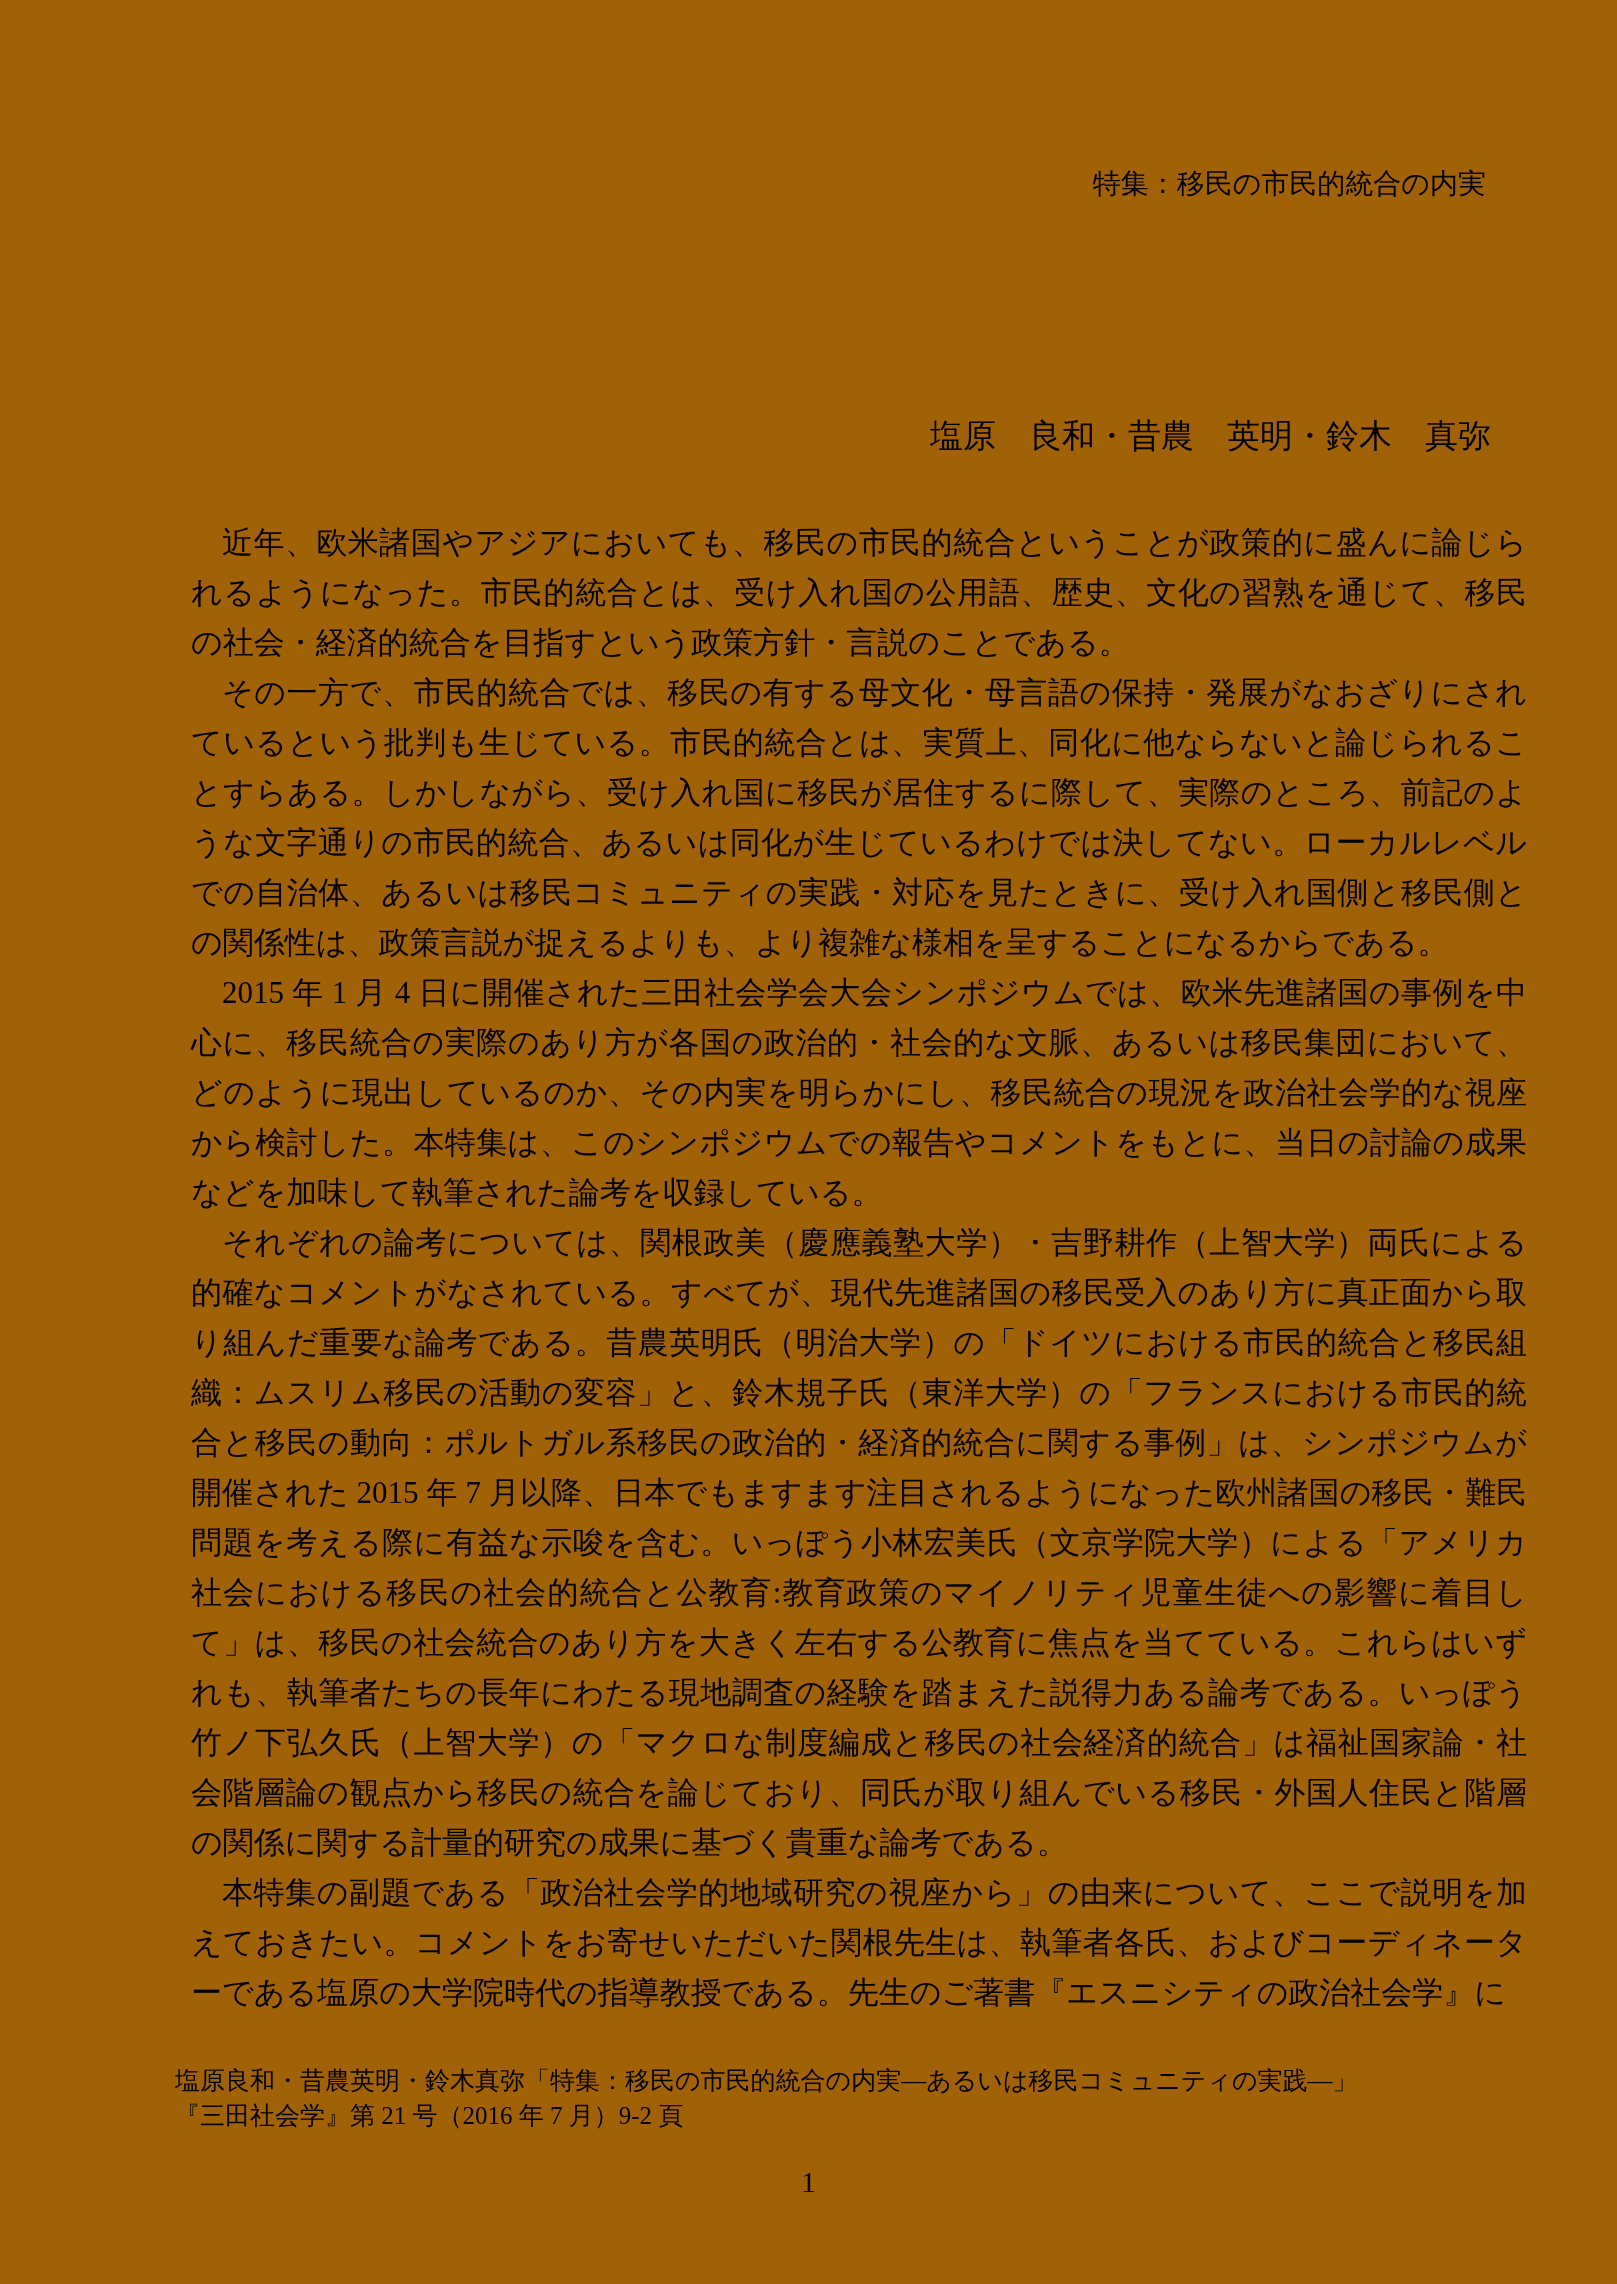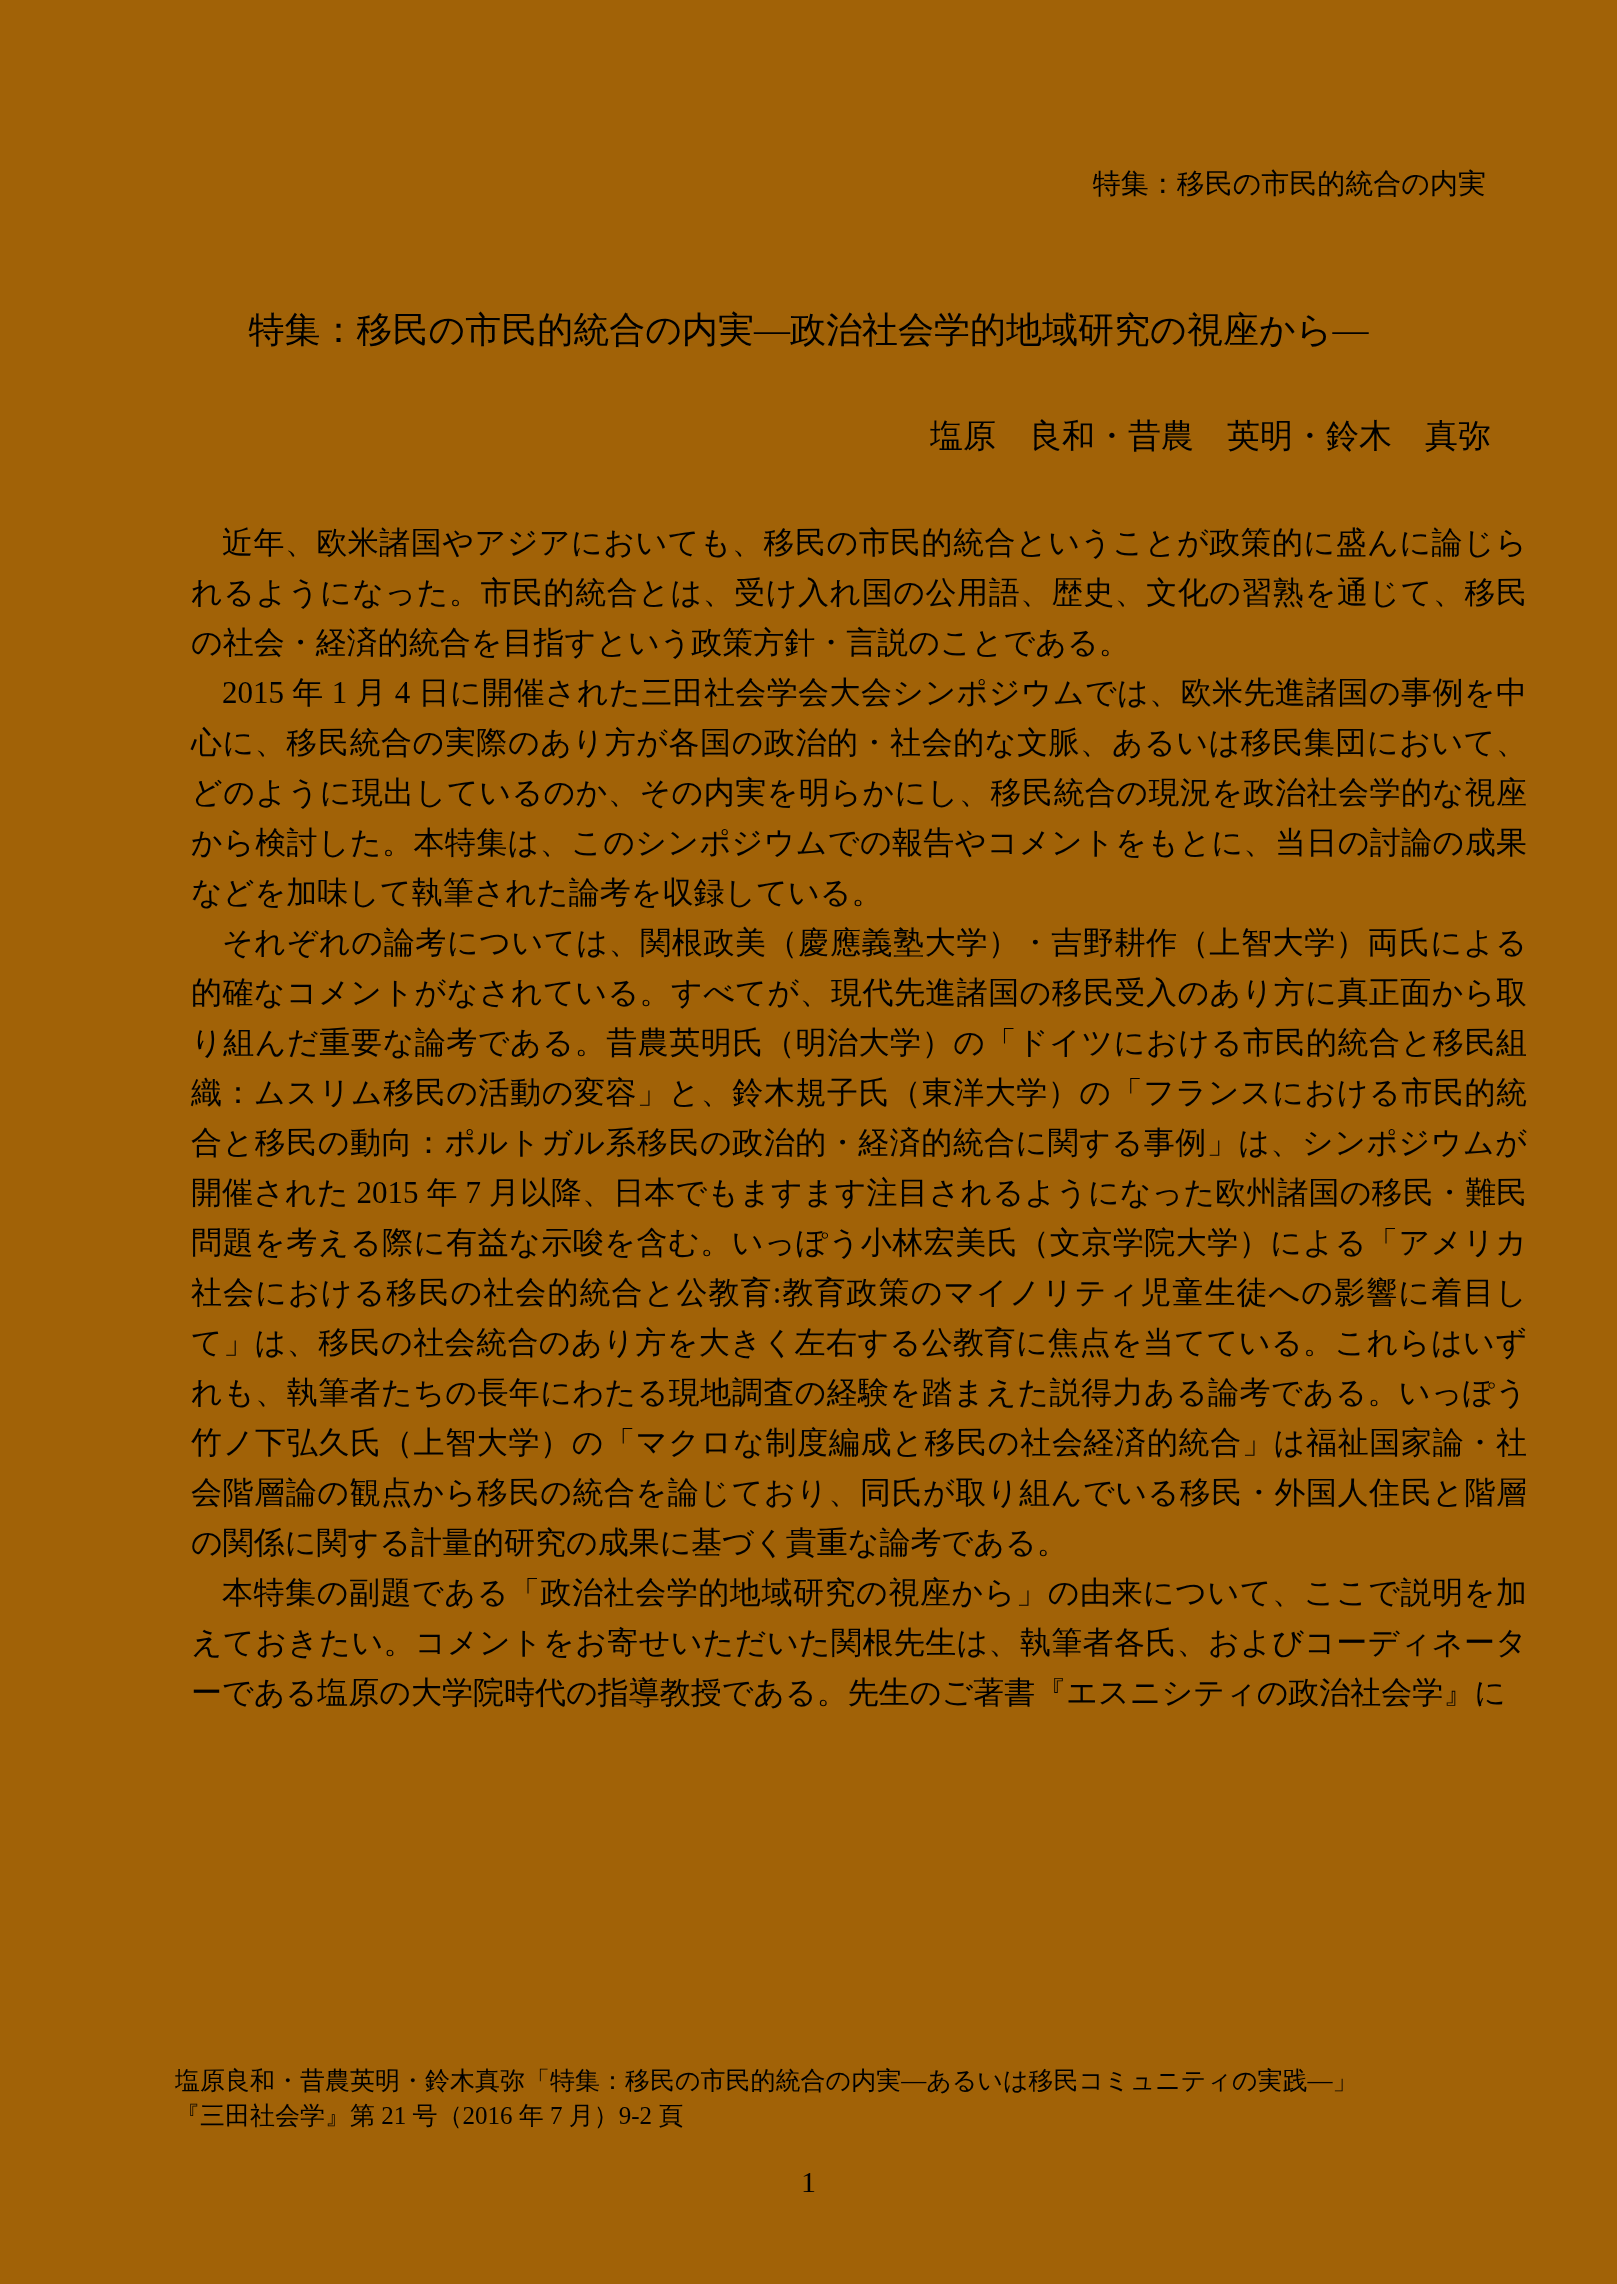--- a/index.html
+++ b/index.html
@@ -85,26 +85,26 @@
     line-height: 1.2;
   }
 </style>
 </head>
 <body>
 
 <div class="sheet">
 
   <div class="running-header">特集：移民の市民的統合の内実</div>
 
-  <h1 class="article-title">特集：移民の市民的統合の内実—政治社会学的地域研究の視座から—</h1>
 
   <div class="authors-line">塩原　良和・昔農　英明・鈴木　真弥</div>
 
   <div class="body-text">
     <p>近年、欧米諸国やアジアにおいても、移民の市民的統合ということが政策的に盛んに論じられるようになった。市民的統合とは、受け入れ国の公用語、歴史、文化の習熟を通じて、移民の社会・経済的統合を目指すという政策方針・言説のことである。</p>
+    <p>その一方で、市民的統合では、移民の有する母文化・母言語の保持・発展がなおざりにされているという批判も生じている。市民的統合とは、実質上、同化に他ならないと論じられることすらある。しかしながら、受け入れ国に移民が居住するに際して、実際のところ、前記のような文字通りの市民的統合、あるいは同化が生じているわけでは決してない。ローカルレベルでの自治体、あるいは移民コミュニティの実践・対応を見たときに、受け入れ国側と移民側との関係性は、政策言説が捉えるよりも、より複雑な様相を呈することになるからである。</p>
     <p>2015 年 1 月 4 日に開催された三田社会学会大会シンポジウムでは、欧米先進諸国の事例を中心に、移民統合の実際のあり方が各国の政治的・社会的な文脈、あるいは移民集団において、どのように現出しているのか、その内実を明らかにし、移民統合の現況を政治社会学的な視座から検討した。本特集は、このシンポジウムでの報告やコメントをもとに、当日の討論の成果などを加味して執筆された論考を収録している。</p>
     <p>それぞれの論考については、関根政美（慶應義塾大学）・吉野耕作（上智大学）両氏による的確なコメントがなされている。すべてが、現代先進諸国の移民受入のあり方に真正面から取り組んだ重要な論考である。昔農英明氏（明治大学）の「ドイツにおける市民的統合と移民組織：ムスリム移民の活動の変容」と、鈴木規子氏（東洋大学）の「フランスにおける市民的統合と移民の動向：ポルトガル系移民の政治的・経済的統合に関する事例」は、シンポジウムが開催された 2015 年 7 月以降、日本でもますます注目されるようになった欧州諸国の移民・難民問題を考える際に有益な示唆を含む。いっぽう小林宏美氏（文京学院大学）による「アメリカ社会における移民の社会的統合と公教育:教育政策のマイノリティ児童生徒への影響に着目して」は、移民の社会統合のあり方を大きく左右する公教育に焦点を当てている。これらはいずれも、執筆者たちの長年にわたる現地調査の経験を踏まえた説得力ある論考である。いっぽう竹ノ下弘久氏（上智大学）の「マクロな制度編成と移民の社会経済的統合」は福祉国家論・社会階層論の観点から移民の統合を論じており、同氏が取り組んでいる移民・外国人住民と階層の関係に関する計量的研究の成果に基づく貴重な論考である。</p>
     <p>本特集の副題である「政治社会学的地域研究の視座から」の由来について、ここで説明を加えておきたい。コメントをお寄せいただいた関根先生は、執筆者各氏、およびコーディネーターである塩原の大学院時代の指導教授である。先生のご著書『エスニシティの政治社会学』に</p>
   </div>
 
   <div class="citation-footer">
     <div>塩原良和・昔農英明・鈴木真弥「特集：移民の市民的統合の内実—あるいは移民コミュニティの実践—」</div>
     <div>『三田社会学』第 21 号（2016 年 7 月）9-2 頁</div>
   </div>
 

